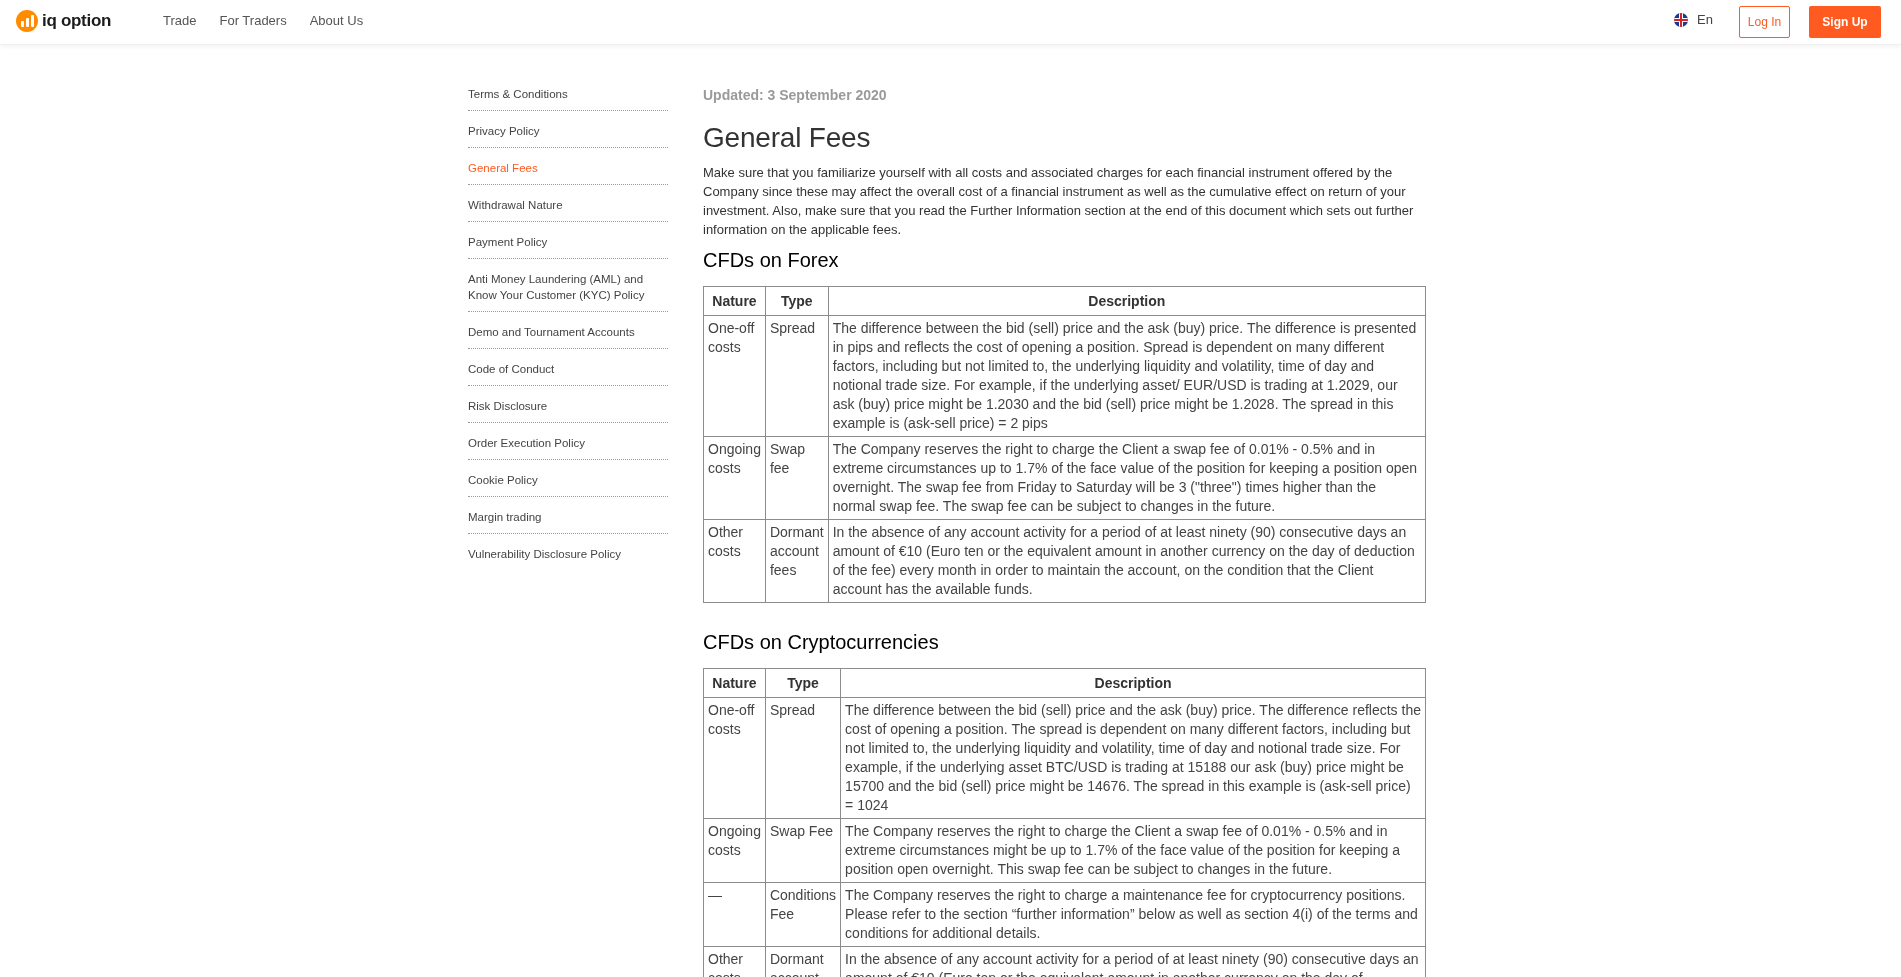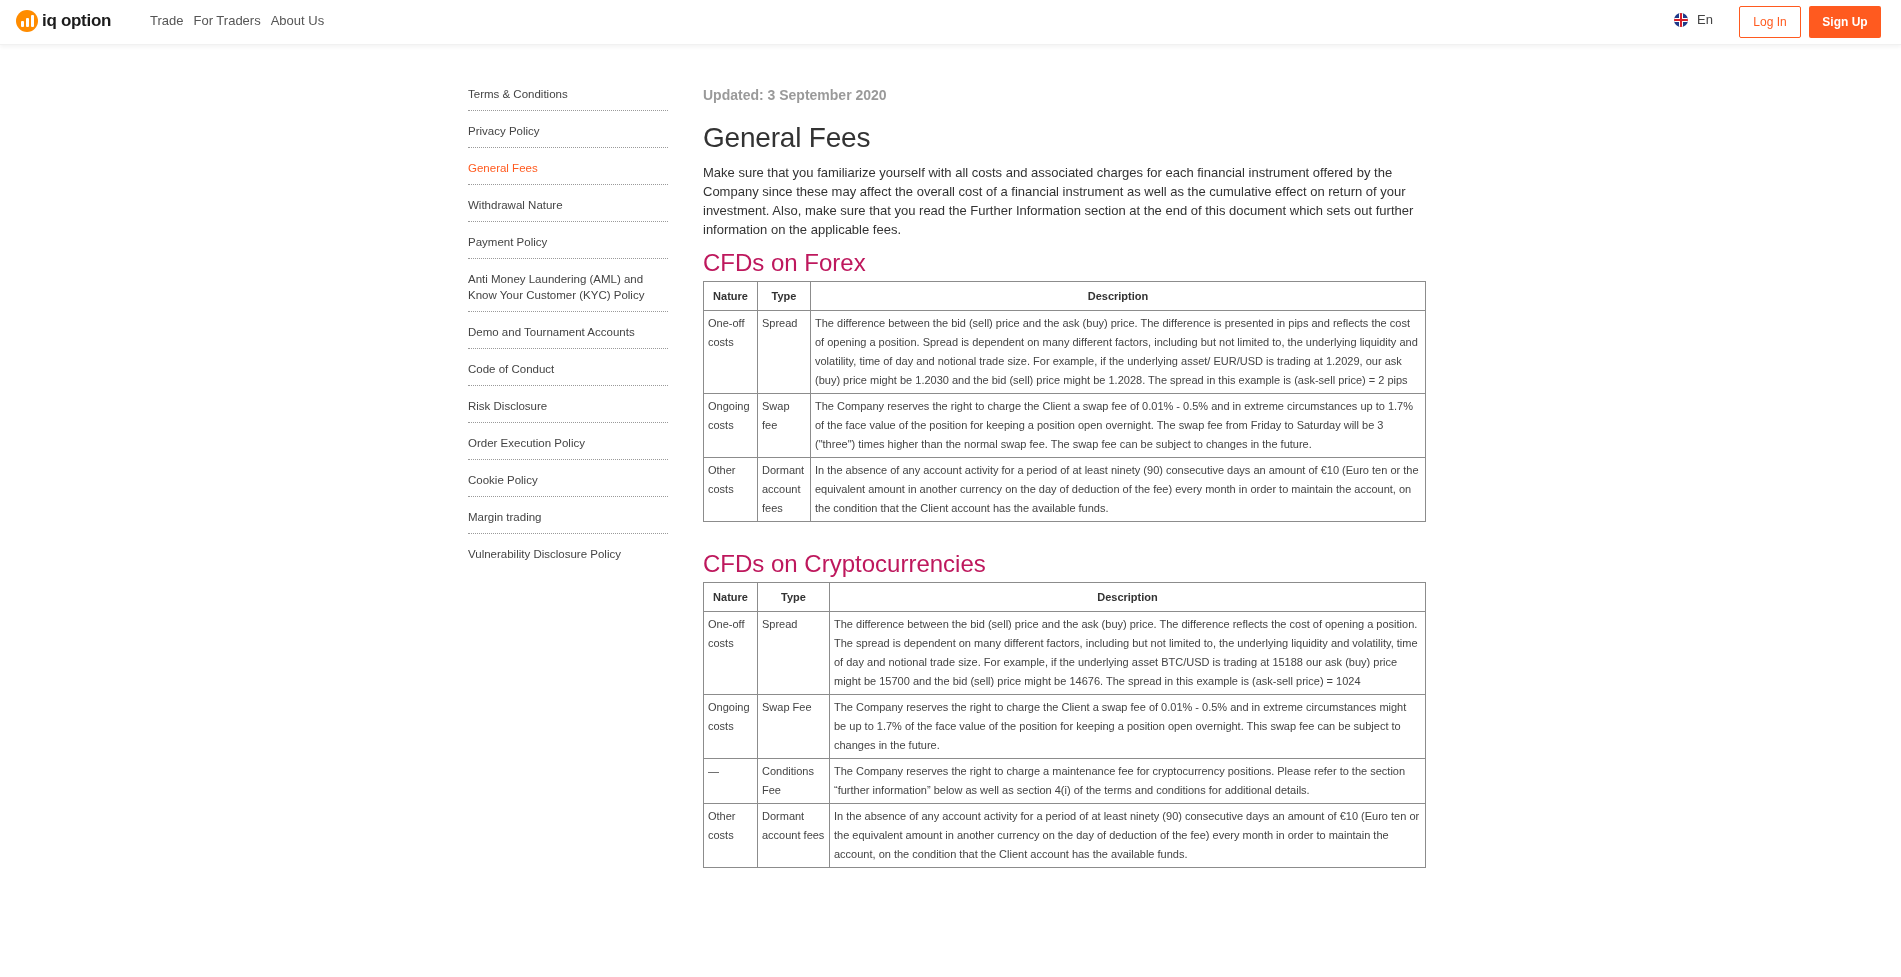--- a/index.html
+++ b/index.html
@@ -16,34 +16,34 @@
   .logo-mark {
     width: 22px; height: 22px; border-radius: 50%; background: #ff8c00;
     display: flex; align-items: flex-end; justify-content: center; gap: 2px; padding-bottom: 5px;
   }
   .logo-mark span { display: block; width: 3px; background: #fff; border-radius: 1px; }
   .logo-mark span:nth-child(1) { height: 6px; }
   .logo-mark span:nth-child(2) { height: 9px; }
   .logo-mark span:nth-child(3) { height: 12px; }
   .logo-text { font-size: 17px; font-weight: bold; color: #1b1b1b; letter-spacing: -0.3px; }
 
-  .nav { position: absolute; left: 150px; top: 13px; display: flex; gap: 10px; }
+  .nav { position: absolute; left: 163px; top: 13px; display: flex; gap: 23px; }
   .nav a { font-size: 13px; color: #555; text-decoration: none; cursor: pointer; }
 
   .lang { position: absolute; left: 1674px; top: 12px; display: flex; align-items: center; gap: 9px; cursor: pointer; }
   .flag { width: 14px; height: 14px; border-radius: 50%; overflow: hidden; position: relative; background: #1f3a8a; }
   .flag::before { content: ""; position: absolute; left: 5px; top: 0; width: 4px; height: 14px; background: #fff; }
   .flag::after { content: ""; position: absolute; left: 0; top: 5px; width: 14px; height: 4px; background: #fff; }
   .flag i { position: absolute; z-index: 1; background: #d6202a; }
   .flag i.v { left: 6px; top: 0; width: 2px; height: 14px; }
   .flag i.h { left: 0; top: 6px; width: 14px; height: 2px; }
   .lang-label { font-size: 13px; color: #444; }
 
   .btn-login {
-    position: absolute; left: 1739px; top: 6px; width: 62px; height: 32px;
+    position: absolute; left: 1739px; top: 6px; width: 51px; height: 32px;
     border: 1px solid #ff5a1f; border-radius: 2px; background: #fff; color: #ff5a1f;
     font-size: 12px; display: flex; align-items: center; justify-content: center; cursor: pointer;
     font-family: "Liberation Sans", sans-serif;
   }
   .btn-signup {
     position: absolute; left: 1809px; top: 6px; width: 72px; height: 32px;
     border: none; border-radius: 2px; background: #ff5a1f; color: #fff; font-weight: bold;
     font-size: 12px; display: flex; align-items: center; justify-content: center; cursor: pointer;
     font-family: "Liberation Sans", sans-serif;
   }
@@ -57,23 +57,23 @@
   .side-item.active { color: #ff5a1f; }
   .side-item:last-child { border-bottom: none; }
 
   
   .main { position: absolute; left: 703px; top: 87px; width: 723px; }
   .updated { font-size: 14px; color: #9a9a9a; font-weight: bold; }
   .page-title { font-size: 28px; font-weight: normal; color: #333; margin-top: 19px; letter-spacing: -0.2px; }
   .p { font-size: 13px; line-height: 19px; color: #333; margin-top: 9px; }
   .p b { font-weight: bold; }
   .p.intro { margin-top: 11px; }
-  .section-title { font-size: 24px; font-weight: normal; color: #be185d; margin-top: 10px; }
+  .section-title { font-size: 20px; font-weight: normal; color: #000000; margin-top: 10px; }
 
-  table.fees { border-collapse: collapse; width: 723px; margin-top: 4px; font-size: 11px; color: #444; }
+  table.fees { border-collapse: collapse; width: 723px; margin-top: 14px; font-size: 14px; color: #444; }
   table.fees th, table.fees td { border: 1px solid #8c8c8c; vertical-align: top; text-align: left; padding: 3px 4px; line-height: 19px; }
   table.fees th { font-weight: bold; text-align: center; padding: 5px 4px 4px; color: #333; }
   .forex col.c1 { width: 54px; } .forex col.c2 { width: 53px; }
   .crypto col.c1 { width: 54px; } .crypto col.c2 { width: 72px; }
   .crypto-title { margin-top: 28px; }
 </style>
 </head>
 <body>
 
 <header class="header">

